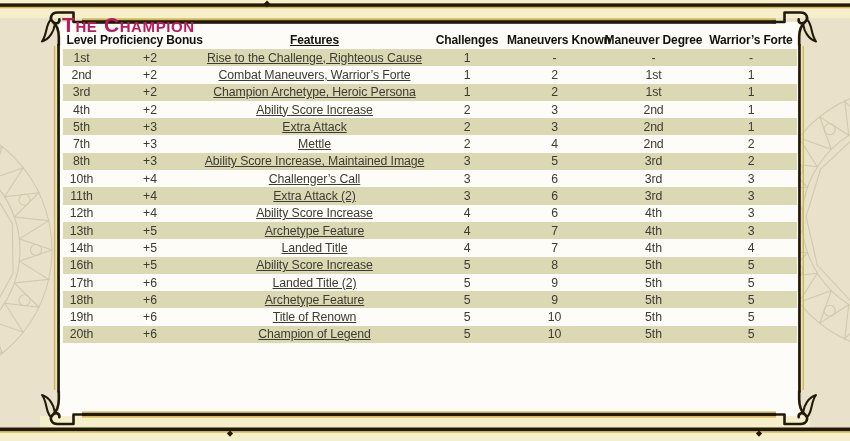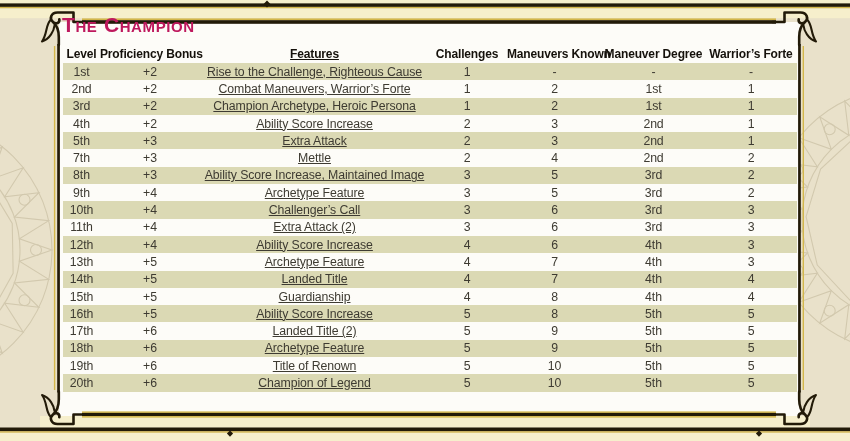--- a/index.html
+++ b/index.html
@@ -10,21 +10,21 @@
   }
   svg{display:block;}
   .layer{position:absolute;left:0;top:0;}
   .content{position:absolute;left:0;top:0;width:850px;height:441px;}
   .title{
     position:absolute;left:62px;top:13px;margin:0;
     font-size:21px;font-weight:bold;font-variant:small-caps;
     letter-spacing:0.6px;color:#be185d;white-space:nowrap;
   }
   table.champ{
-    position:absolute;left:63px;top:46px;width:732px;
+    position:absolute;left:63px;top:32px;width:732px;
     border-collapse:collapse;table-layout:fixed;
   }
   table.champ th{
     font-size:12px;font-weight:bold;color:#15110b;
     letter-spacing:-0.15px;white-space:nowrap;
     height:15px;vertical-align:bottom;padding:0 0 2px 0;text-align:center;
   }
   table.champ td{
     font-size:12.3px;color:#3e3b32;letter-spacing:-0.1px;white-space:nowrap;
     height:17.3px;padding:0;text-align:center;vertical-align:middle;
@@ -209,29 +209,20 @@
           <tr>
             <td>8th</td>
             <td>+3</td>
             <td>Ability Score Increase, Maintained Image</td>
             <td>3</td>
             <td>5</td>
             <td>3rd</td>
             <td>2</td>
           </tr>
           <tr>
-            <td>9th</td>
-            <td>+4</td>
-            <td>Archetype Feature</td>
-            <td>3</td>
-            <td>5</td>
-            <td>3rd</td>
-            <td>2</td>
-          </tr>
-          <tr>
             <td>10th</td>
             <td>+4</td>
             <td>Challenger’s Call</td>
             <td>3</td>
             <td>6</td>
             <td>3rd</td>
             <td>3</td>
           </tr>
           <tr>
             <td>11th</td>
@@ -259,29 +250,20 @@
             <td>7</td>
             <td>4th</td>
             <td>3</td>
           </tr>
           <tr>
             <td>14th</td>
             <td>+5</td>
             <td>Landed Title</td>
             <td>4</td>
             <td>7</td>
-            <td>4th</td>
-            <td>4</td>
-          </tr>
-          <tr>
-            <td>15th</td>
-            <td>+5</td>
-            <td>Guardianship</td>
-            <td>4</td>
-            <td>8</td>
             <td>4th</td>
             <td>4</td>
           </tr>
           <tr>
             <td>16th</td>
             <td>+5</td>
             <td>Ability Score Increase</td>
             <td>5</td>
             <td>8</td>
             <td>5th</td>

